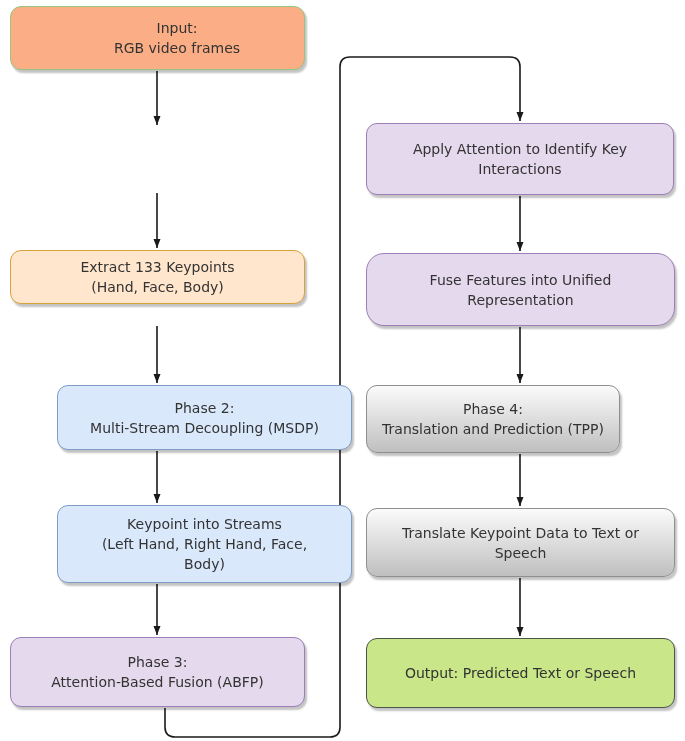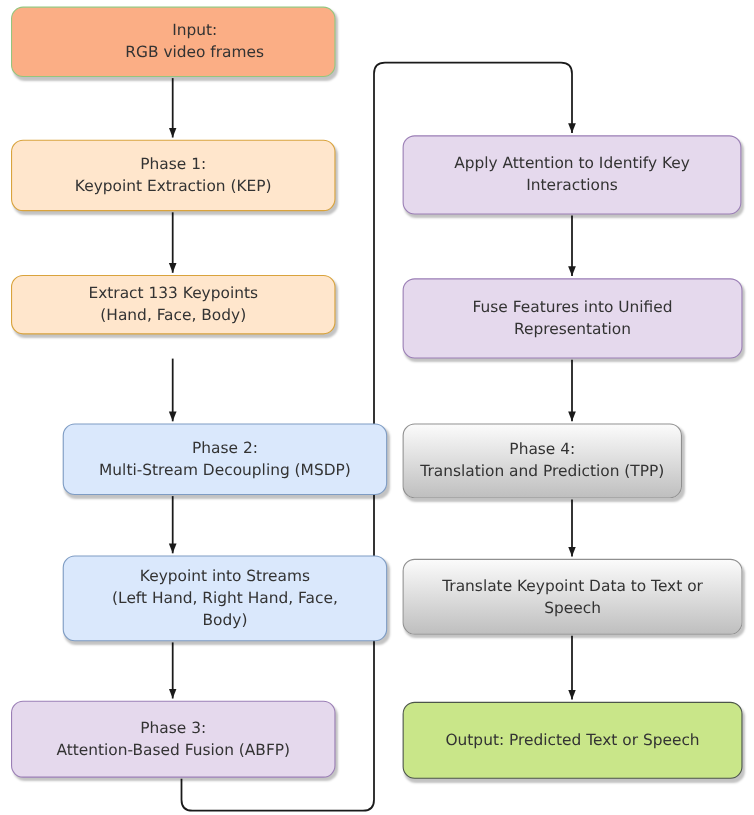--- a/index.html
+++ b/index.html
@@ -34,21 +34,21 @@
   .node-green  { background: var(--green_fill);  border-color: var(--green_stroke); }
 
   
   #n-input    { left: 10px;  top: 6px;   width: 295px; height: 64px; }
   #n-phase1   { left: 10px;  top: 127px; width: 295px; height: 65px; }
   #n-extract  { left: 10px;  top: 250px; width: 295px; height: 54px; }
   #n-phase2   { left: 10px;  top: 385px; width: 295px; height: 65px; }
   #n-decouple { left: 10px;  top: 505px; width: 295px; height: 78px; }
   #n-phase3   { left: 10px;  top: 637px; width: 295px; height: 70px; }
   #n-apply    { left: 366px; top: 123px; width: 308px; height: 72px; }
-  #n-fuse     { left: 366px; top: 253px; width: 309px; height: 73px; }
+  #n-fuse     { left: 366px; top: 253px; width: 309px; height: 73px; border-radius: 18px; }
   #n-phase4   { left: 366px; top: 385px; width: 254px; height: 68px; }
   #n-translate{ left: 366px; top: 508px; width: 309px; height: 69px; }
   #n-output   { left: 366px; top: 638px; width: 309px; height: 70px; }
 
   svg.edges {
     position: absolute;
     left: 0; top: 0;
     width: 685px; height: 741px;
     pointer-events: none;
   }
@@ -81,24 +81,20 @@
     <path class="edge" marker-end="url(#arrow)" d="M520,327 L520,383"></path>
     <path class="edge" marker-end="url(#arrow)" d="M520,454 L520,506"></path>
     <path class="edge" marker-end="url(#arrow)" d="M520,578 L520,636"></path>
   </svg>
 
   <div class="node node-salmon" id="n-input">
     <span class="label">Input:
 RGB video frames</span>
   </div>
 
-  <div class="node node-orange" id="n-phase1">
-    <span class="label">Phase 1:
-Keypoint Extraction (KEP)</span>
-  </div>
 
   <div class="node node-orange" id="n-extract">
     <span class="label">Extract 133 Keypoints
 (Hand, Face, Body)</span>
   </div>
 
   <div class="node node-blue" id="n-phase2">
     <span class="label">Phase 2:
 Multi-Stream Decoupling (MSDP)</span>
   </div>

